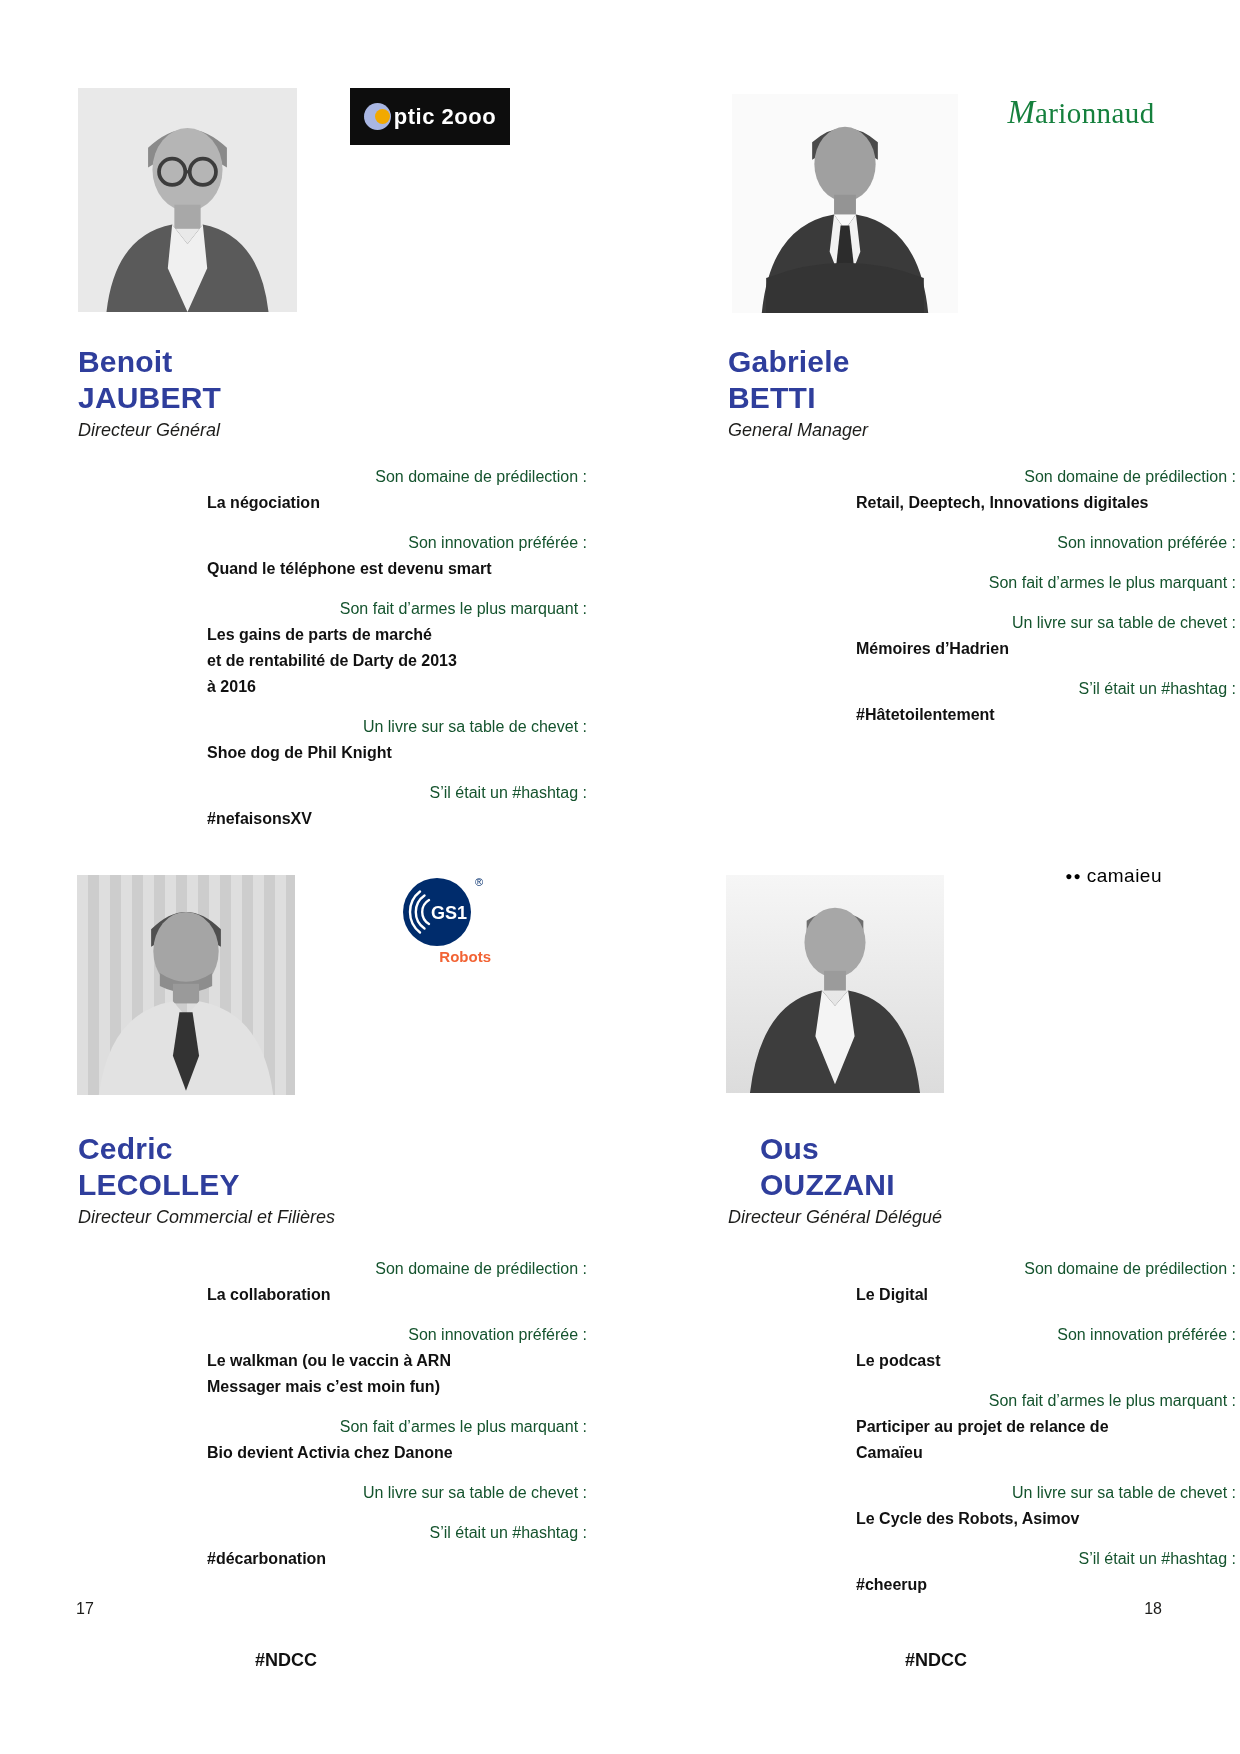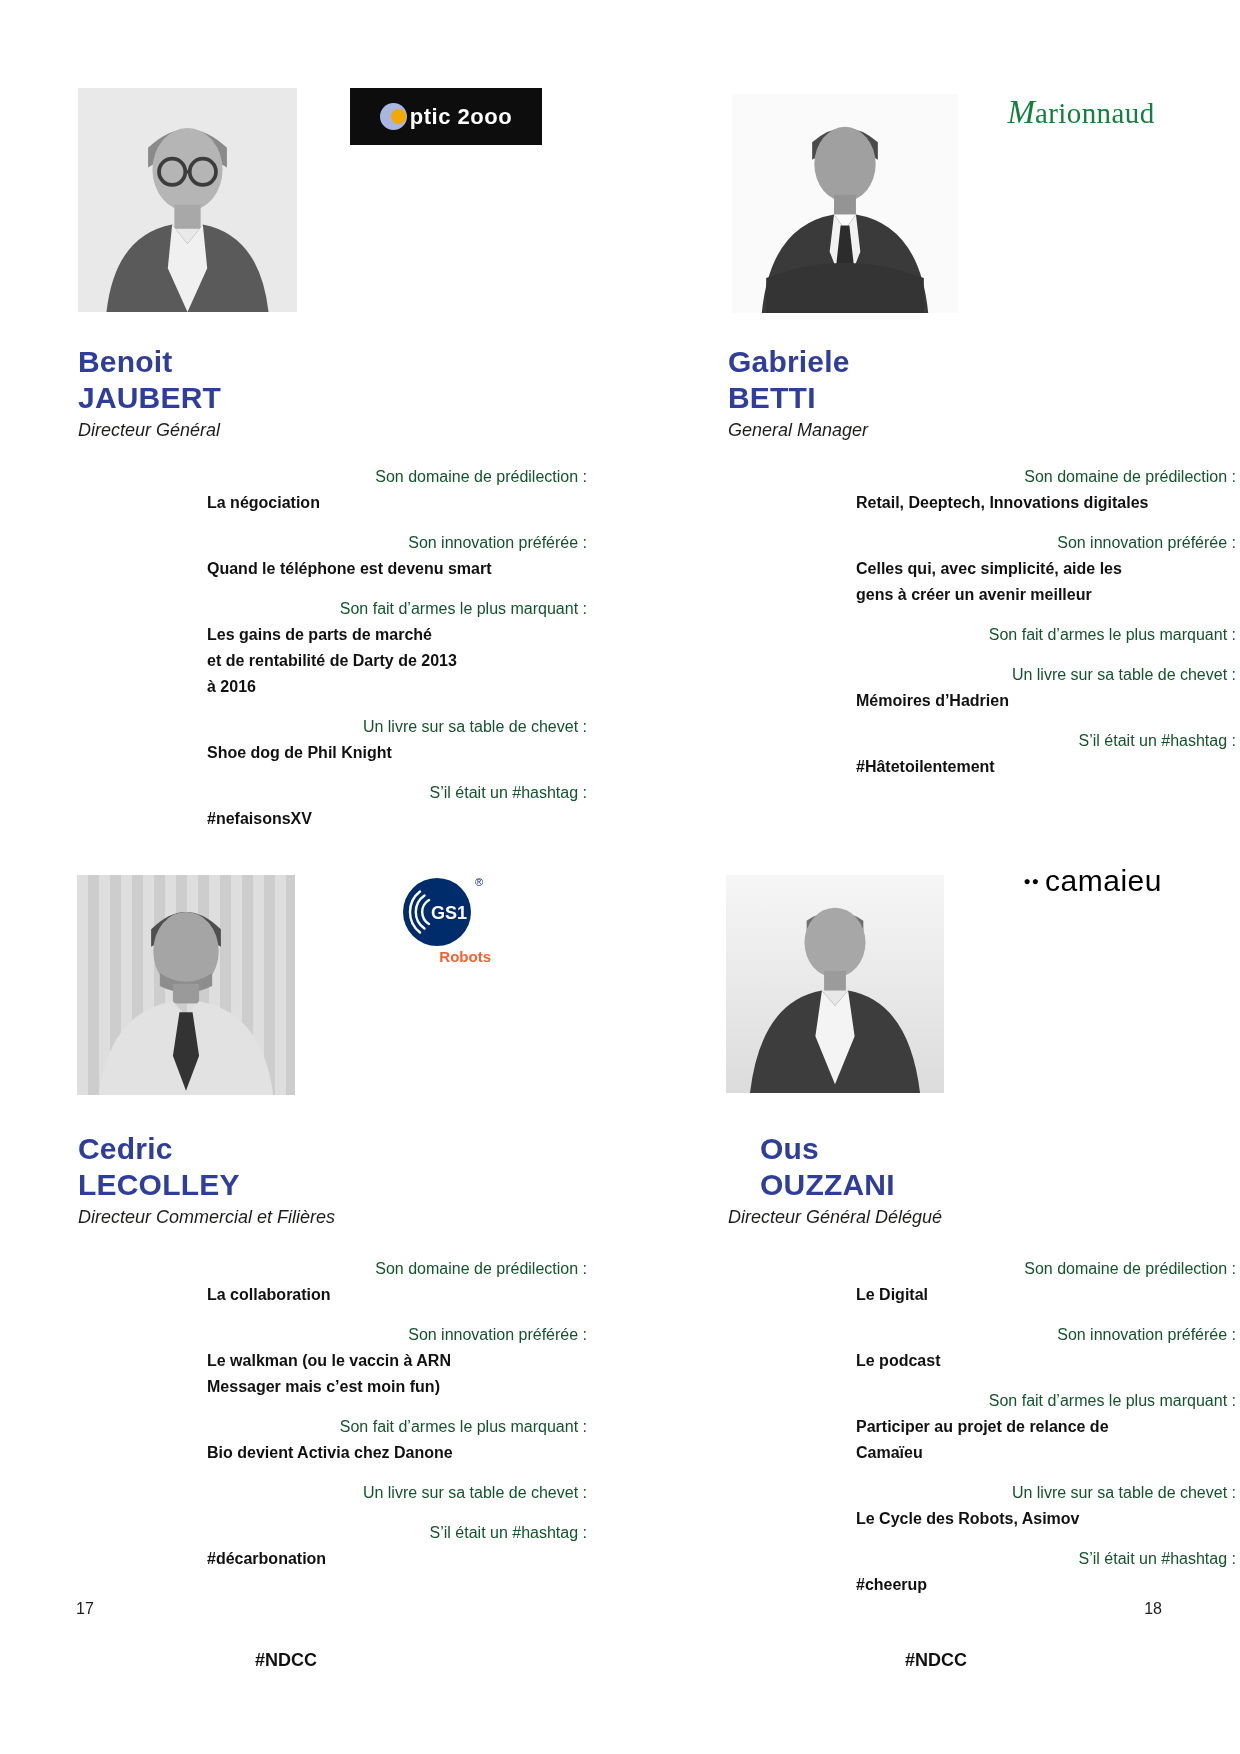--- a/index.html
+++ b/index.html
@@ -12,40 +12,40 @@
   .photo{position:absolute;overflow:hidden;}
   .photo svg{display:block;width:100%;height:100%;}
   .ph-1{left:78px;top:88px;width:219px;height:224px;background:#e9e9e9;}
   .ph-2{left:732px;top:94px;width:226px;height:219px;background:#fafafa;}
   .ph-3{left:77px;top:875px;width:218px;height:220px;
         background:repeating-linear-gradient(90deg,#dedede 0 11px,#cdcdcd 11px 22px);}
   .ph-4{left:726px;top:875px;width:218px;height:218px;
         background:linear-gradient(180deg,#f6f6f6,#dcdcdc);}
 
   
-  .logo-optic{position:absolute;left:350px;top:88px;width:192px;height:57px;background:#0d0d0d;
+  .logo-optic{position:absolute;left:350px;top:88px;width:160px;height:57px;background:#0d0d0d;
               display:flex;align-items:center;justify-content:center;gap:3px;}
   .optic-o{width:27px;height:27px;border-radius:50%;background:#a9b6e2;position:relative;flex:0 0 auto;}
   .optic-o i{position:absolute;right:1px;top:6px;width:15px;height:15px;border-radius:50%;background:#f2a900;}
   .optic-text{color:#ffffff;font-size:22px;font-weight:bold;letter-spacing:.5px;}
 
   .logo-marionnaud{position:absolute;left:1000px;top:94px;width:162px;text-align:center;
                    font-family:"Liberation Serif",serif;color:#15803d;font-size:29px;white-space:nowrap;}
   .m-init{font-style:italic;font-size:33px;}
   .m-rest{letter-spacing:.4px;}
 
   .logo-gs1{position:absolute;left:403px;top:878px;width:88px;}
   .gs1-circle{position:relative;width:68px;height:68px;}
   .gs1-reg{position:absolute;left:72px;top:-2px;font-size:11px;color:#002c6c;}
   .gs1-france{margin-top:2px;text-align:right;color:#f26334;font-weight:bold;font-size:15px;}
 
   .logo-camaieu{position:absolute;left:962px;top:866px;width:200px;display:flex;
                 align-items:center;justify-content:flex-end;gap:5px;color:#000;}
   .cam-dots{font-size:12px;letter-spacing:1px;line-height:1;}
-  .cam-text{font-size:30px;letter-spacing:.5px;line-height:1;}
+  .cam-text{font-size:19px;letter-spacing:.5px;line-height:1;}
 
   
   .name{position:absolute;margin:0;font-size:30px;line-height:36px;font-weight:bold;
         color:#2f3e9c;letter-spacing:.2px;}
   .name span{display:block;}
   .name-1{left:78px;top:344px;}  .name-2{left:728px;top:344px;}
   .name-3{left:78px;top:1131px;} .name-4{left:728px;top:1131px;margin-left:32px;}
 
   .jobtitle{position:absolute;margin:0;font-size:18px;font-style:italic;color:#1d1d1b;}
   .jt-1{left:78px;top:420px;}  .jt-2{left:728px;top:420px;}
@@ -143,22 +143,20 @@
       <span>BETTI</span>
     </h2>
     <p class="jobtitle jt-2">General Manager</p>
     <div class="qa qa-2">
       <div class="item">
         <p class="q">Son domaine de prédilection :</p>
         <p class="a">Retail, Deeptech, Innovations digitales</p>
       </div>
       <div class="item">
         <p class="q">Son innovation préférée :</p>
-        <p class="a">Celles qui, avec simplicité, aide les
-gens à créer un avenir meilleur</p>
       </div>
       <div class="item">
         <p class="q">Son fait d’armes le plus marquant :</p>
       </div>
       <div class="item">
         <p class="q">Un livre sur sa table de chevet :</p>
         <p class="a">Mémoires d’Hadrien</p>
       </div>
       <div class="item">
         <p class="q">S’il était un #hashtag :</p>

